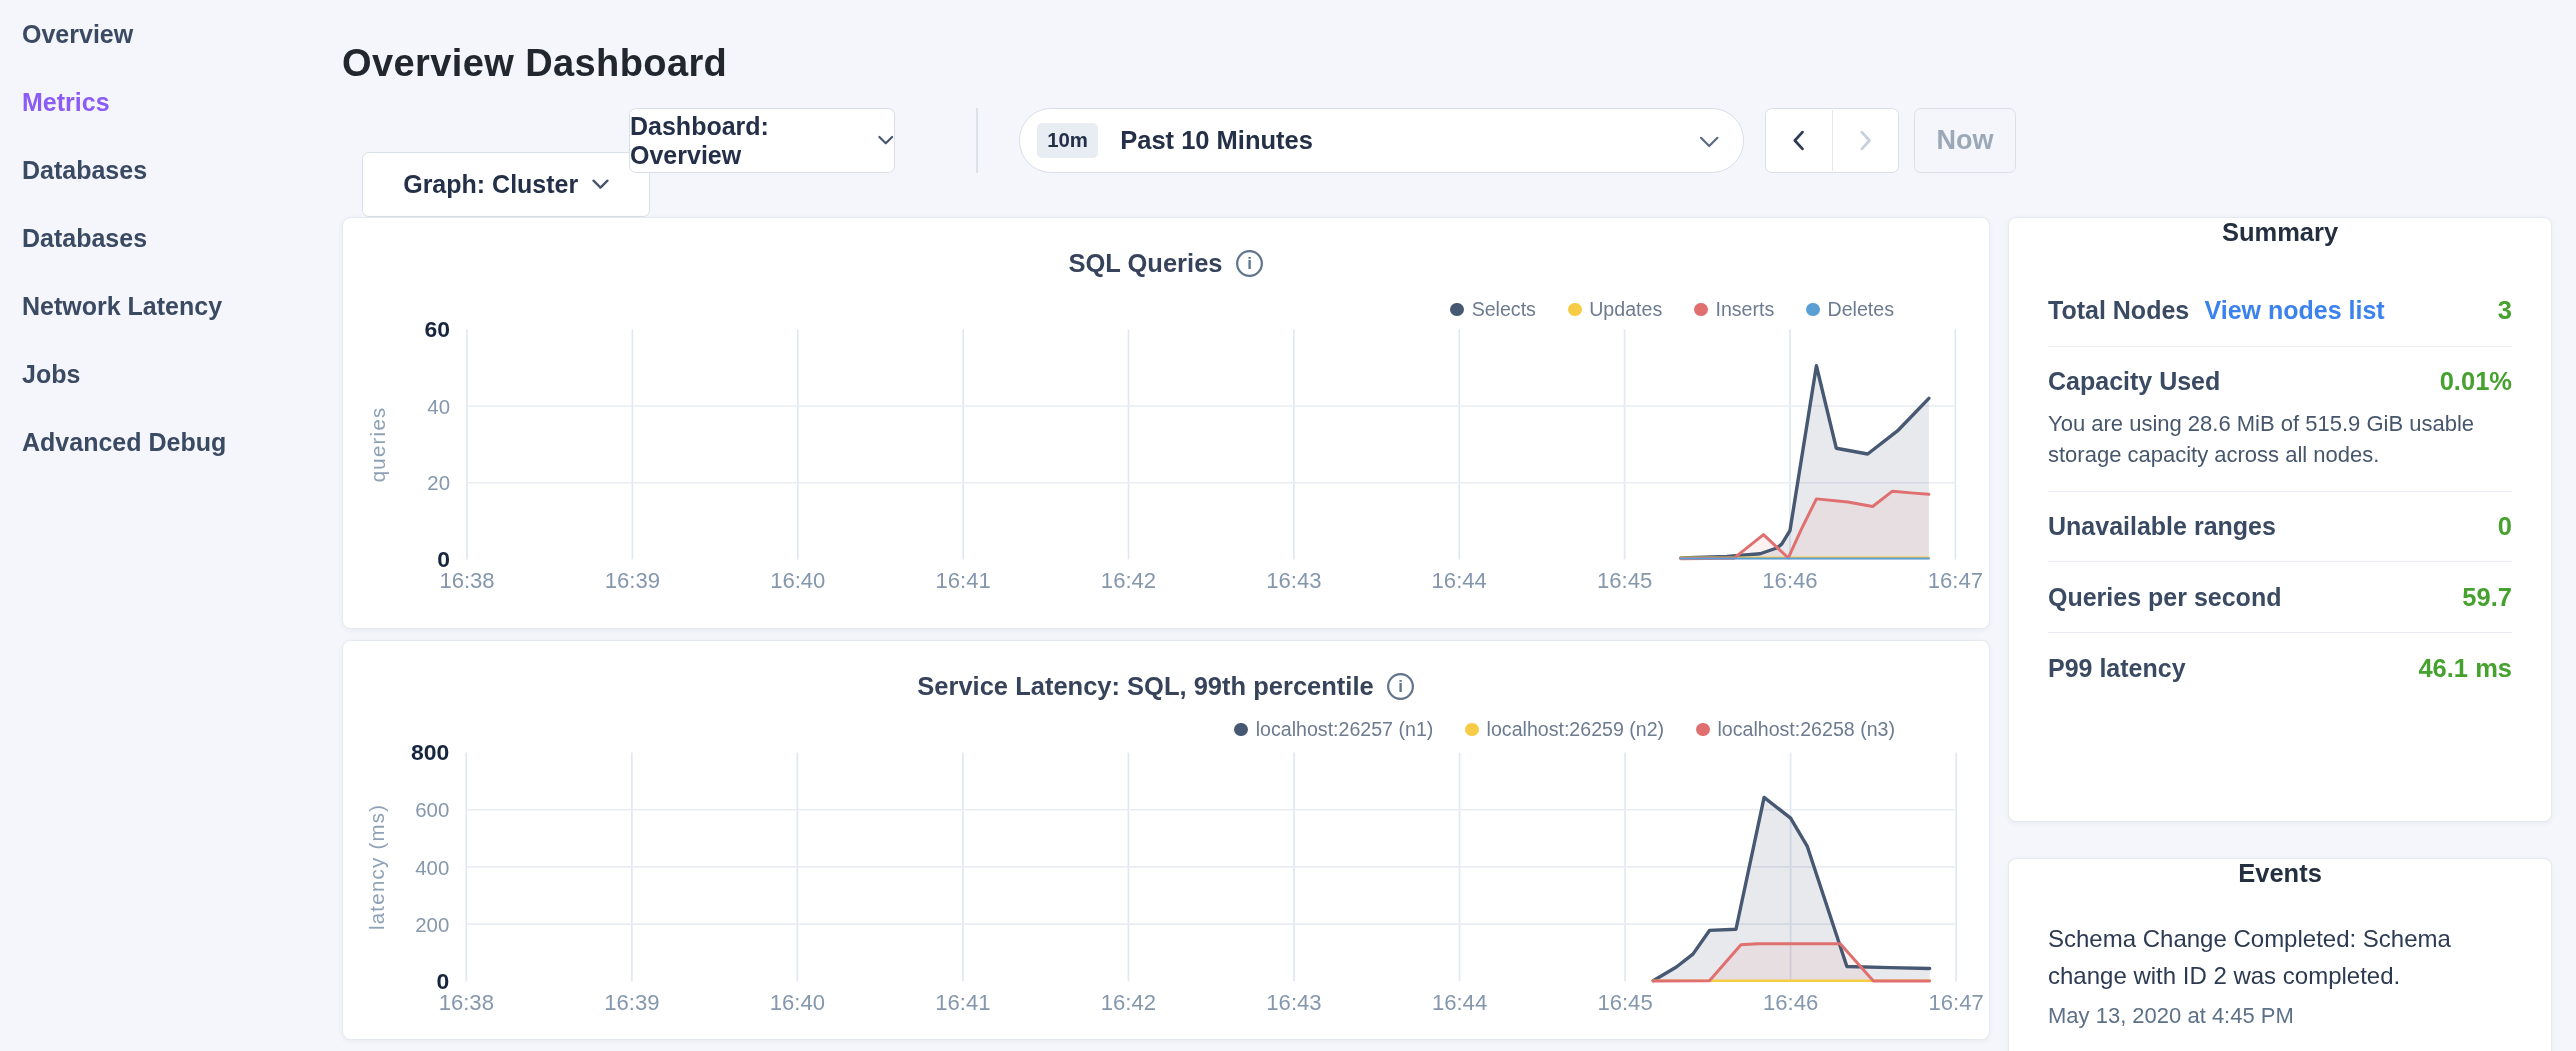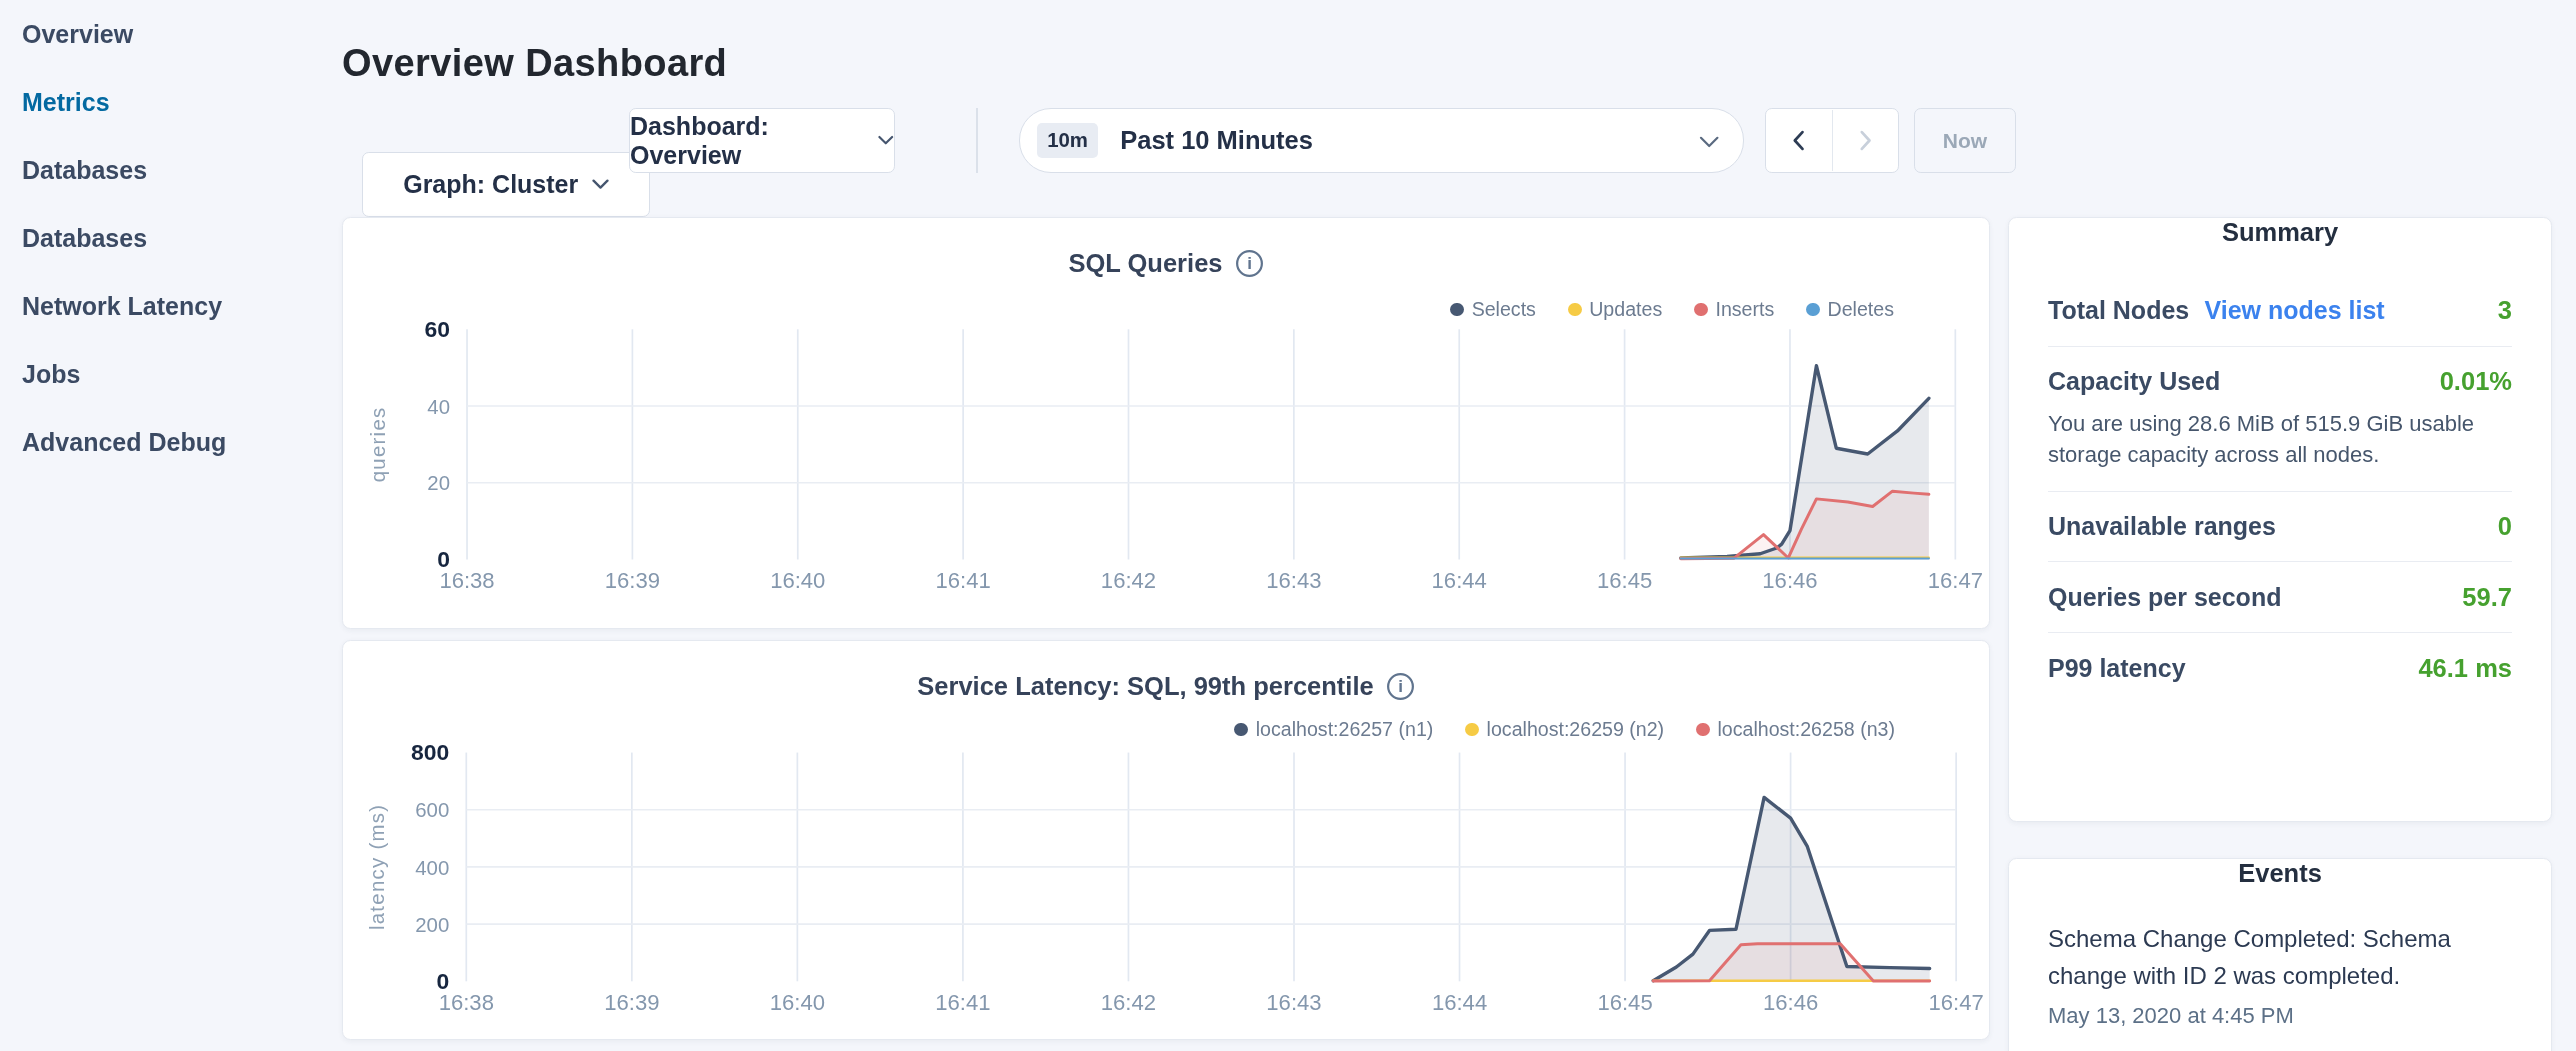--- a/index.html
+++ b/index.html
@@ -2,36 +2,36 @@
 <html style="font-size:13.6px"><head>
 <meta charset="utf-8">
 <style>
   html,body{margin:0;padding:0;}
   body{font-family:"Liberation Sans","DejaVu Sans",sans-serif;}
   #app{position:relative;width:2576px;height:1051px;background:#f4f6fb;overflow:hidden;color:#242f40;}
 
   
   #sidebar{position:absolute;left:0;top:0;width:340px;height:751px;}
   .nav-item{margin:0 0 0 22px;height:68px;line-height:68px;font-size:25px;font-weight:600;color:#3b4a63;cursor:pointer;white-space:nowrap;}
-  .nav-item.active{color:#0369a1;}
+  .nav-item.active{color:#8b5cf6;}
 
   
   #page-title{position:absolute;left:342px;top:17px;font-size:38px;font-weight:700;color:#22272f;letter-spacing:0.4px;}
   .ctl{position:absolute;top:108px;height:65px;box-sizing:border-box;background:#fff;border:1.7px solid #d9dfe9;border-radius:6.8px;display:flex;align-items:center;justify-content:center;font-size:25px;font-weight:700;color:#243047;cursor:pointer;}
   #graph-dd{left:362px;width:288px;gap:13.6px;margin-top:44px;}
   #dash-dd{left:629px;width:266px;gap:13.6px;}
   #ctl-divider{position:absolute;left:976px;top:108px;width:1.7px;height:65px;background:#dbe1ea;}
   #time-sel{left:1019px;width:725px;justify-content:flex-start;border-radius:32px;}
   #time-badge{margin-left:17px;padding:6px 10.2px;background:#e8ecf3;border-radius:5.1px;font-size:20.4px;font-weight:700;color:#243047;}
   #time-label{margin-left:22px;font-size:25.5px;font-weight:700;color:#243047;}
   #time-chevron{position:absolute;right:24px;top:27px;}
   #arrow-group{left:1765px;width:134px;padding:0;overflow:hidden;}
   .arrow-cell{width:67px;height:61px;display:flex;align-items:center;justify-content:center;cursor:pointer;}
   .arrow-cell+.arrow-cell{border-left:1.7px solid #e3e8ef;}
-  #now-btn{left:1914px;width:102px;background:transparent;color:#9ba8b7;font-weight:600;font-size:21px;}
+  #now-btn{left:1914px;width:102px;background:transparent;color:#9ba8b7;font-weight:600;font-size:27px;}
 
   
   .card{position:absolute;box-sizing:border-box;background:#fff;border:0.9px solid #e5e9f0;border-radius:8.5px;box-shadow:0 1.7px 5.1px rgba(40,55,80,.05);}
   #chart-card-1{left:342px;top:217px;width:1648px;height:412px;}
   #chart-card-2{left:342px;top:640px;width:1648px;height:400px;}
   .chart-title-row{position:absolute;left:0;right:0;top:31px;display:flex;align-items:center;justify-content:center;gap:12px;}
   .chart-title{font-size:25.5px;font-weight:700;color:#36435a;}
   .legend{position:absolute;display:flex;align-items:center;gap:32px;}
   #legend-1{top:80px;right:95px;}
   #legend-2{top:77px;right:94px;}

